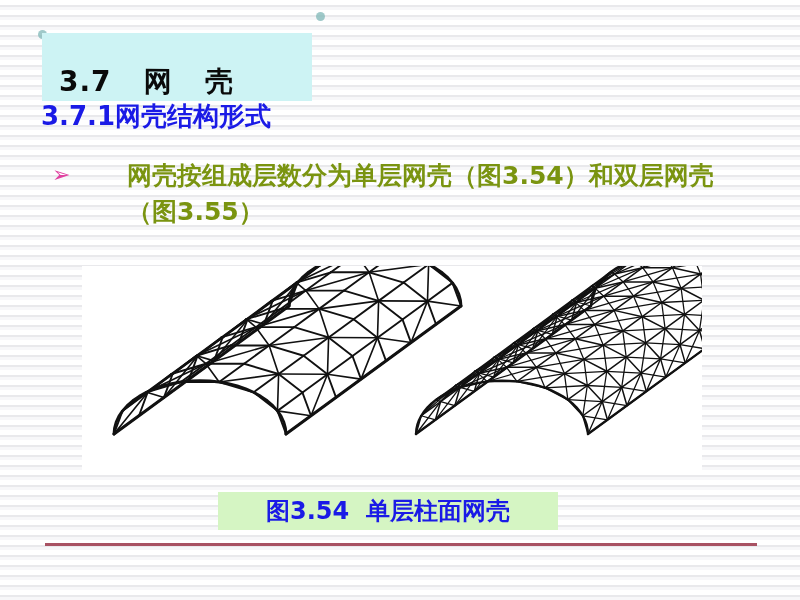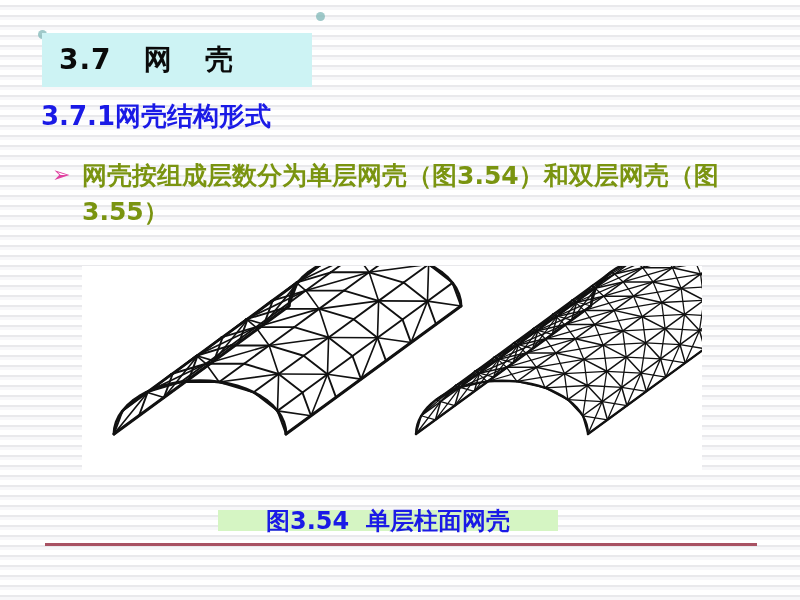--- a/index.html
+++ b/index.html
@@ -31,25 +31,25 @@
     );
     overflow: hidden;
   }
 
   
   #title-box {
     position: absolute;
     left: 42px;
     top: 33px;
     width: 270px;
-    height: 54px;
+    height: 68px;
     background: #cdf3f4;
     box-sizing: border-box;
     display: flex;
-    align-items: center;
+    align-items: flex-end;
     padding-left: 17px;
   }
   #title-text {
     font-size: 28px;
     font-weight: bold;
     color: #0a0a0a;
     letter-spacing: 1px;
     font-family: "DejaVu Sans", "Liberation Sans", sans-serif;
     white-space: pre;
   }
@@ -94,40 +94,41 @@
     line-height: 34px;
     text-align: left;
   }
   #bullet-text {
     font-size: 25px;
     font-weight: bold;
     color: #7a9410;
     line-height: 36px;
     width: 640px;
     white-space: pre-wrap;
+    margin-left: 45px;
   }
 
   
   #figure-panel {
     position: absolute;
     left: 82px;
     top: 266px;
     width: 620px;
     height: 208px;
     background: #ffffff;
   }
   #figure-svg { display: block; width: 620px; height: 208px; }
 
   
   #caption-box {
     position: absolute;
     left: 218px;
-    top: 510px;
+    top: 492px;
     width: 340px;
-    height: 21px;
+    height: 38px;
     background: #d5f5c3;
     display: flex;
     align-items: center;
     justify-content: center;
   }
   #caption-text {
     font-size: 24px;
     font-weight: bold;
     color: #1a1ae6;
     white-space: pre;

